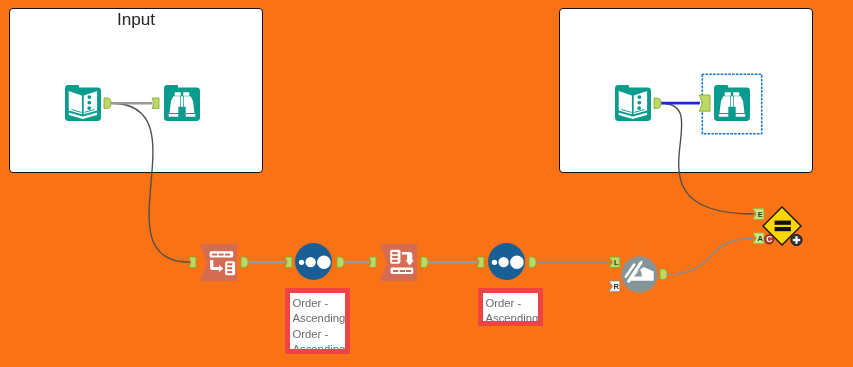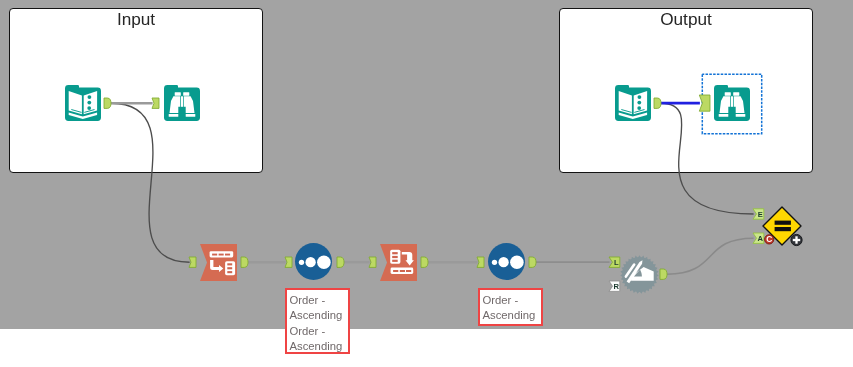--- a/index.html
+++ b/index.html
@@ -1,21 +1,21 @@
 <!DOCTYPE html>
 <html><head>
 <meta charset="utf-8">
 <style>
   html,body{margin:0;padding:0;background:#ffffff;}
   body{width:853px;height:367px;font-family:"Liberation Sans",sans-serif;overflow:hidden;}
-  #canvas{position:relative;width:853px;height:329px;background:#a3a3a3;}
+  #canvas{position:relative;width:853px;height:367px;background:#f97316;}
   svg.layer{position:absolute;left:0;top:0;width:853px;height:367px;overflow:visible;}
   .container-box{position:absolute;box-sizing:border-box;border:1.25px solid #131313;border-radius:4px;background:#fff;}
   .container-title{position:absolute;text-align:center;color:#262626;font-size:17.2px;line-height:17.2px;font-family:"Liberation Sans",sans-serif;white-space:nowrap;}
-  .annot-box{position:absolute;box-sizing:border-box;border:2px solid #ef4444;background:#fff;color:#70696a;font-size:11.3px;line-height:15.3px;padding:3px 2px 0 2.5px;font-family:"Liberation Sans",sans-serif;white-space:nowrap;overflow:hidden;}
+  .annot-box{position:absolute;box-sizing:border-box;border:5px solid #ef4444;background:#fff;color:#70696a;font-size:11.3px;line-height:15.3px;padding:3px 2px 0 2.5px;font-family:"Liberation Sans",sans-serif;white-space:nowrap;overflow:hidden;}
 </style>
 </head>
 <body>
 
 <div id="canvas">
 
   <svg class="layer" style="width:0;height:0;position:absolute;" aria-hidden="true">
     <defs>
 
       <g id="glyph-book">
@@ -84,21 +84,20 @@
         <rect x="11.6" y="13.6" width="16.3" height="4.2" fill="#111111"></rect>
         <rect x="11.6" y="20.0" width="16.3" height="4.2" fill="#111111"></rect>
       </g>
     </defs>
   </svg>
 
   <div class="container-box" style="left:9px;top:8px;width:254px;height:165px;"></div>
   <div class="container-title" style="left:9px;top:11px;width:254px;">Input</div>
 
   <div class="container-box" style="left:559px;top:8px;width:254px;height:165px;"></div>
-  <div class="container-title" style="left:559px;top:11px;width:254px;">Output</div>
 
   <svg class="layer" id="wires">
       <path d="M111,103.2 C205,103.2 97.6,262.2 189.6,262.2" fill="none" stroke="#4d4d4d" stroke-width="1.35"></path>
       <path d="M111,103.2 L152.6,103.2" fill="none" stroke="#9a9a9a" stroke-width="2.6"></path>
       <path d="M661,103.2 C721,103.2 617.6,214 753.6,214" fill="none" stroke="#4d4d4d" stroke-width="1.35"></path>
       <path d="M661,103.2 L699.9,103.1" fill="none" stroke="#2020e0" stroke-width="2.8"></path>
       <path d="M248,262.2 L285.6,262.2" fill="none" stroke="#9a9a9a" stroke-width="2.6"></path>
       <path d="M344,262.2 L369.6,262.2" fill="none" stroke="#9a9a9a" stroke-width="2.6"></path>
       <path d="M428,262.2 L477.6,262.2" fill="none" stroke="#9a9a9a" stroke-width="2.6"></path>
       <path d="M536,262.2 L609.6,262.2" fill="none" stroke="#8d8d8d" stroke-width="1.8"></path>

